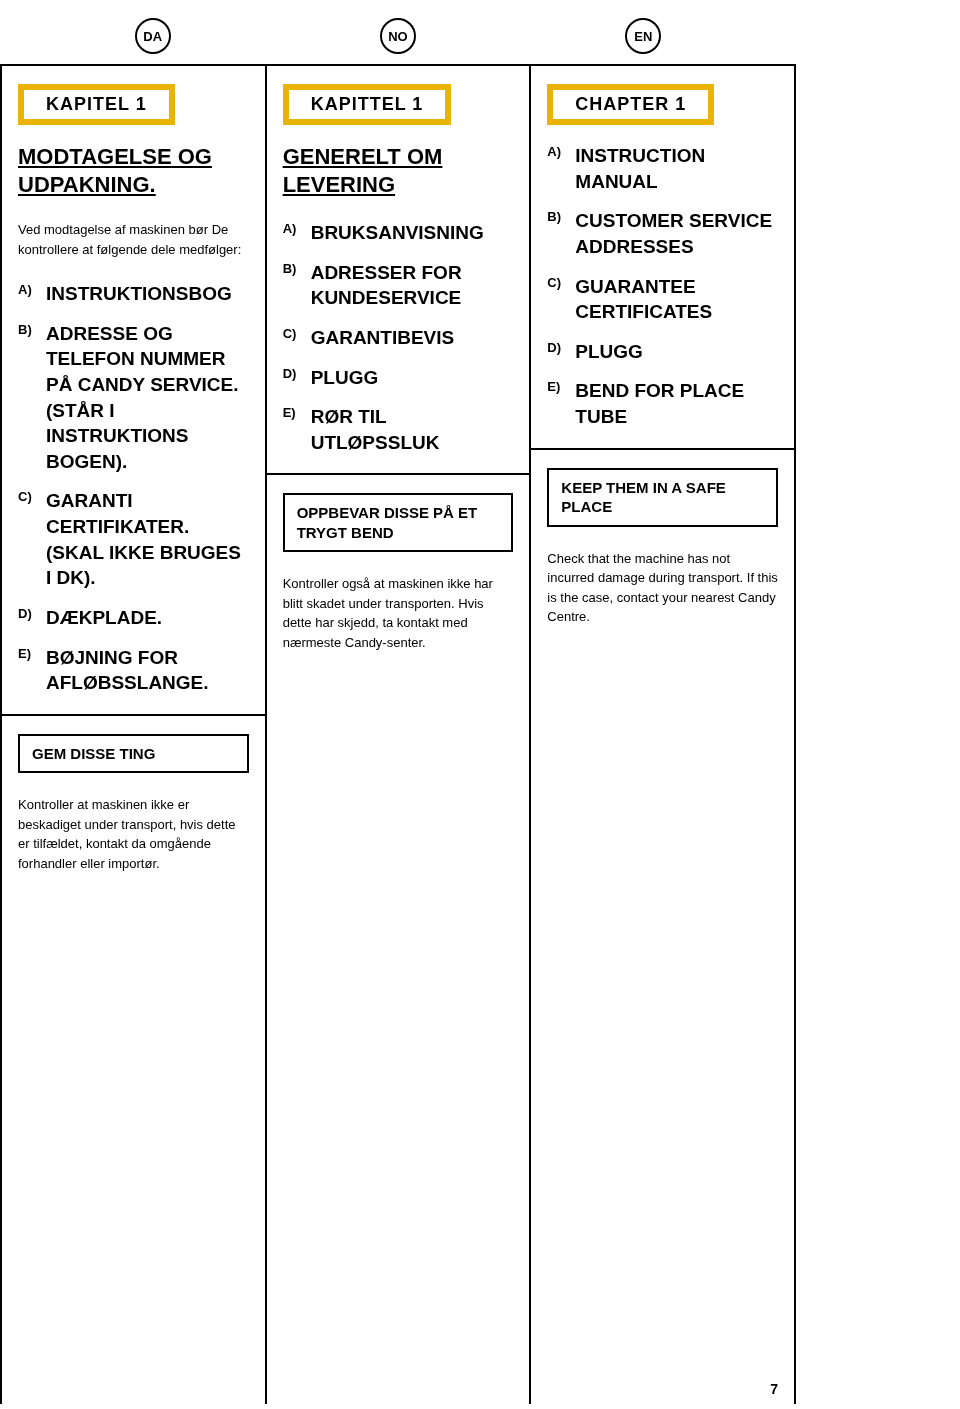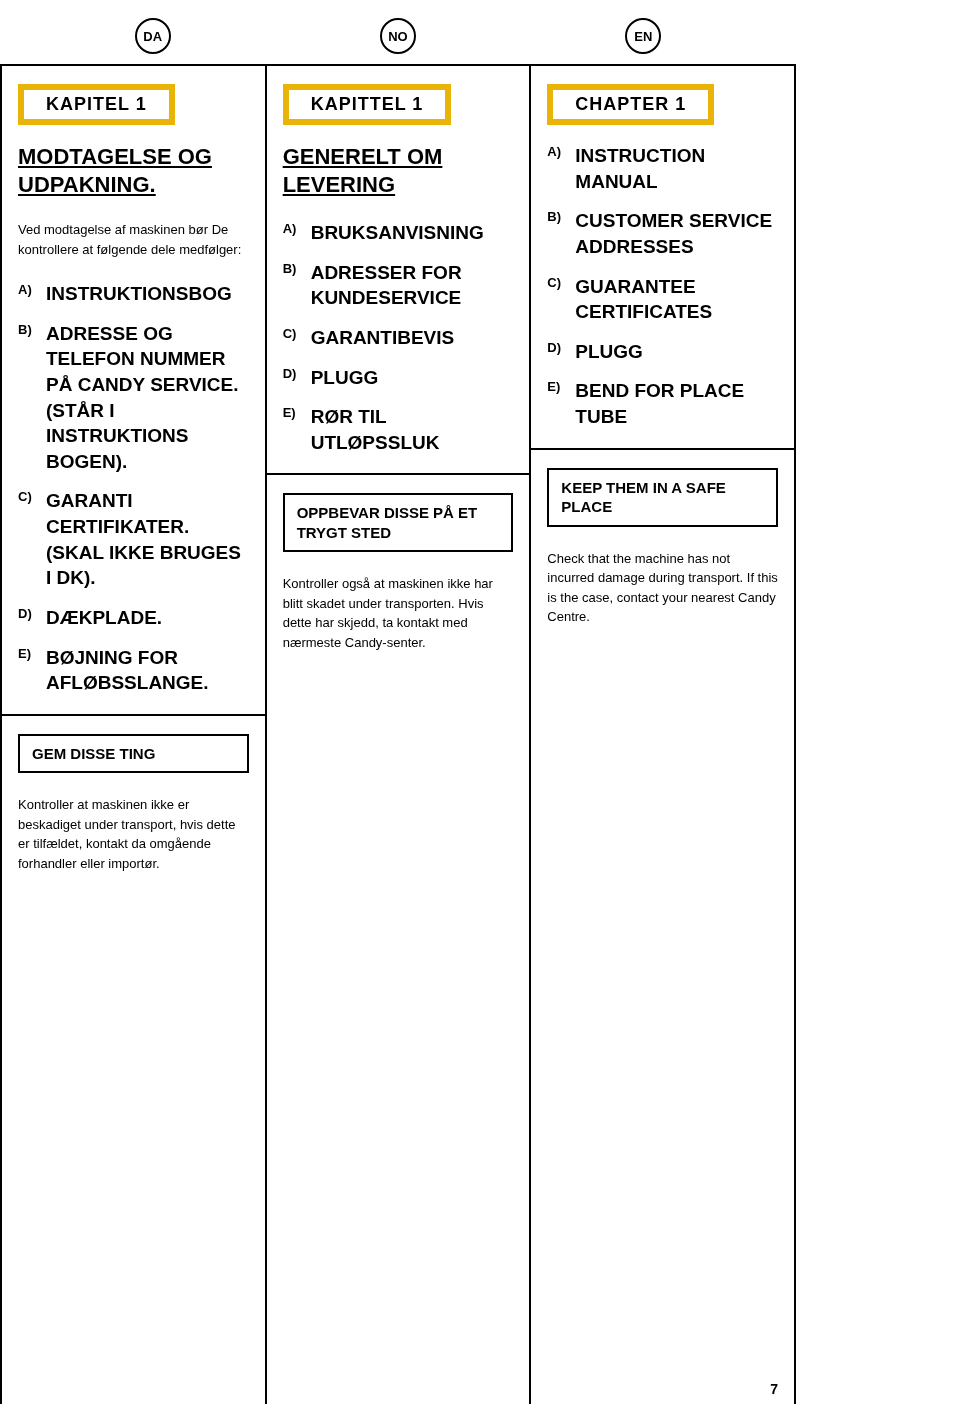--- a/index.html
+++ b/index.html
@@ -200,21 +200,21 @@
         <span class="list-label">D)</span>
         <span class="list-text">PLUGG</span>
       </div>
       <div class="list-item">
         <span class="list-label">E)</span>
         <span class="list-text">RØR TIL UTLØPSSLUK</span>
       </div>
 
       <hr class="section-separator">
 
-      <div class="keep-safe-box">OPPBEVAR DISSE PÅ ET TRYGT STED</div>
+      <div class="keep-safe-box">OPPBEVAR DISSE PÅ ET TRYGT BEND</div>
 
       <div class="bottom-text">Kontroller også at maskinen ikke har blitt skadet under transporten. Hvis dette har skjedd, ta kontakt med nærmeste Candy-senter.</div>
     </div>
 
     <div class="col col-en">
       <div class="chapter-box">CHAPTER 1</div>
 
       <div class="list-item">
         <span class="list-label">A)</span>
         <span class="list-text">INSTRUCTION MANUAL</span>

